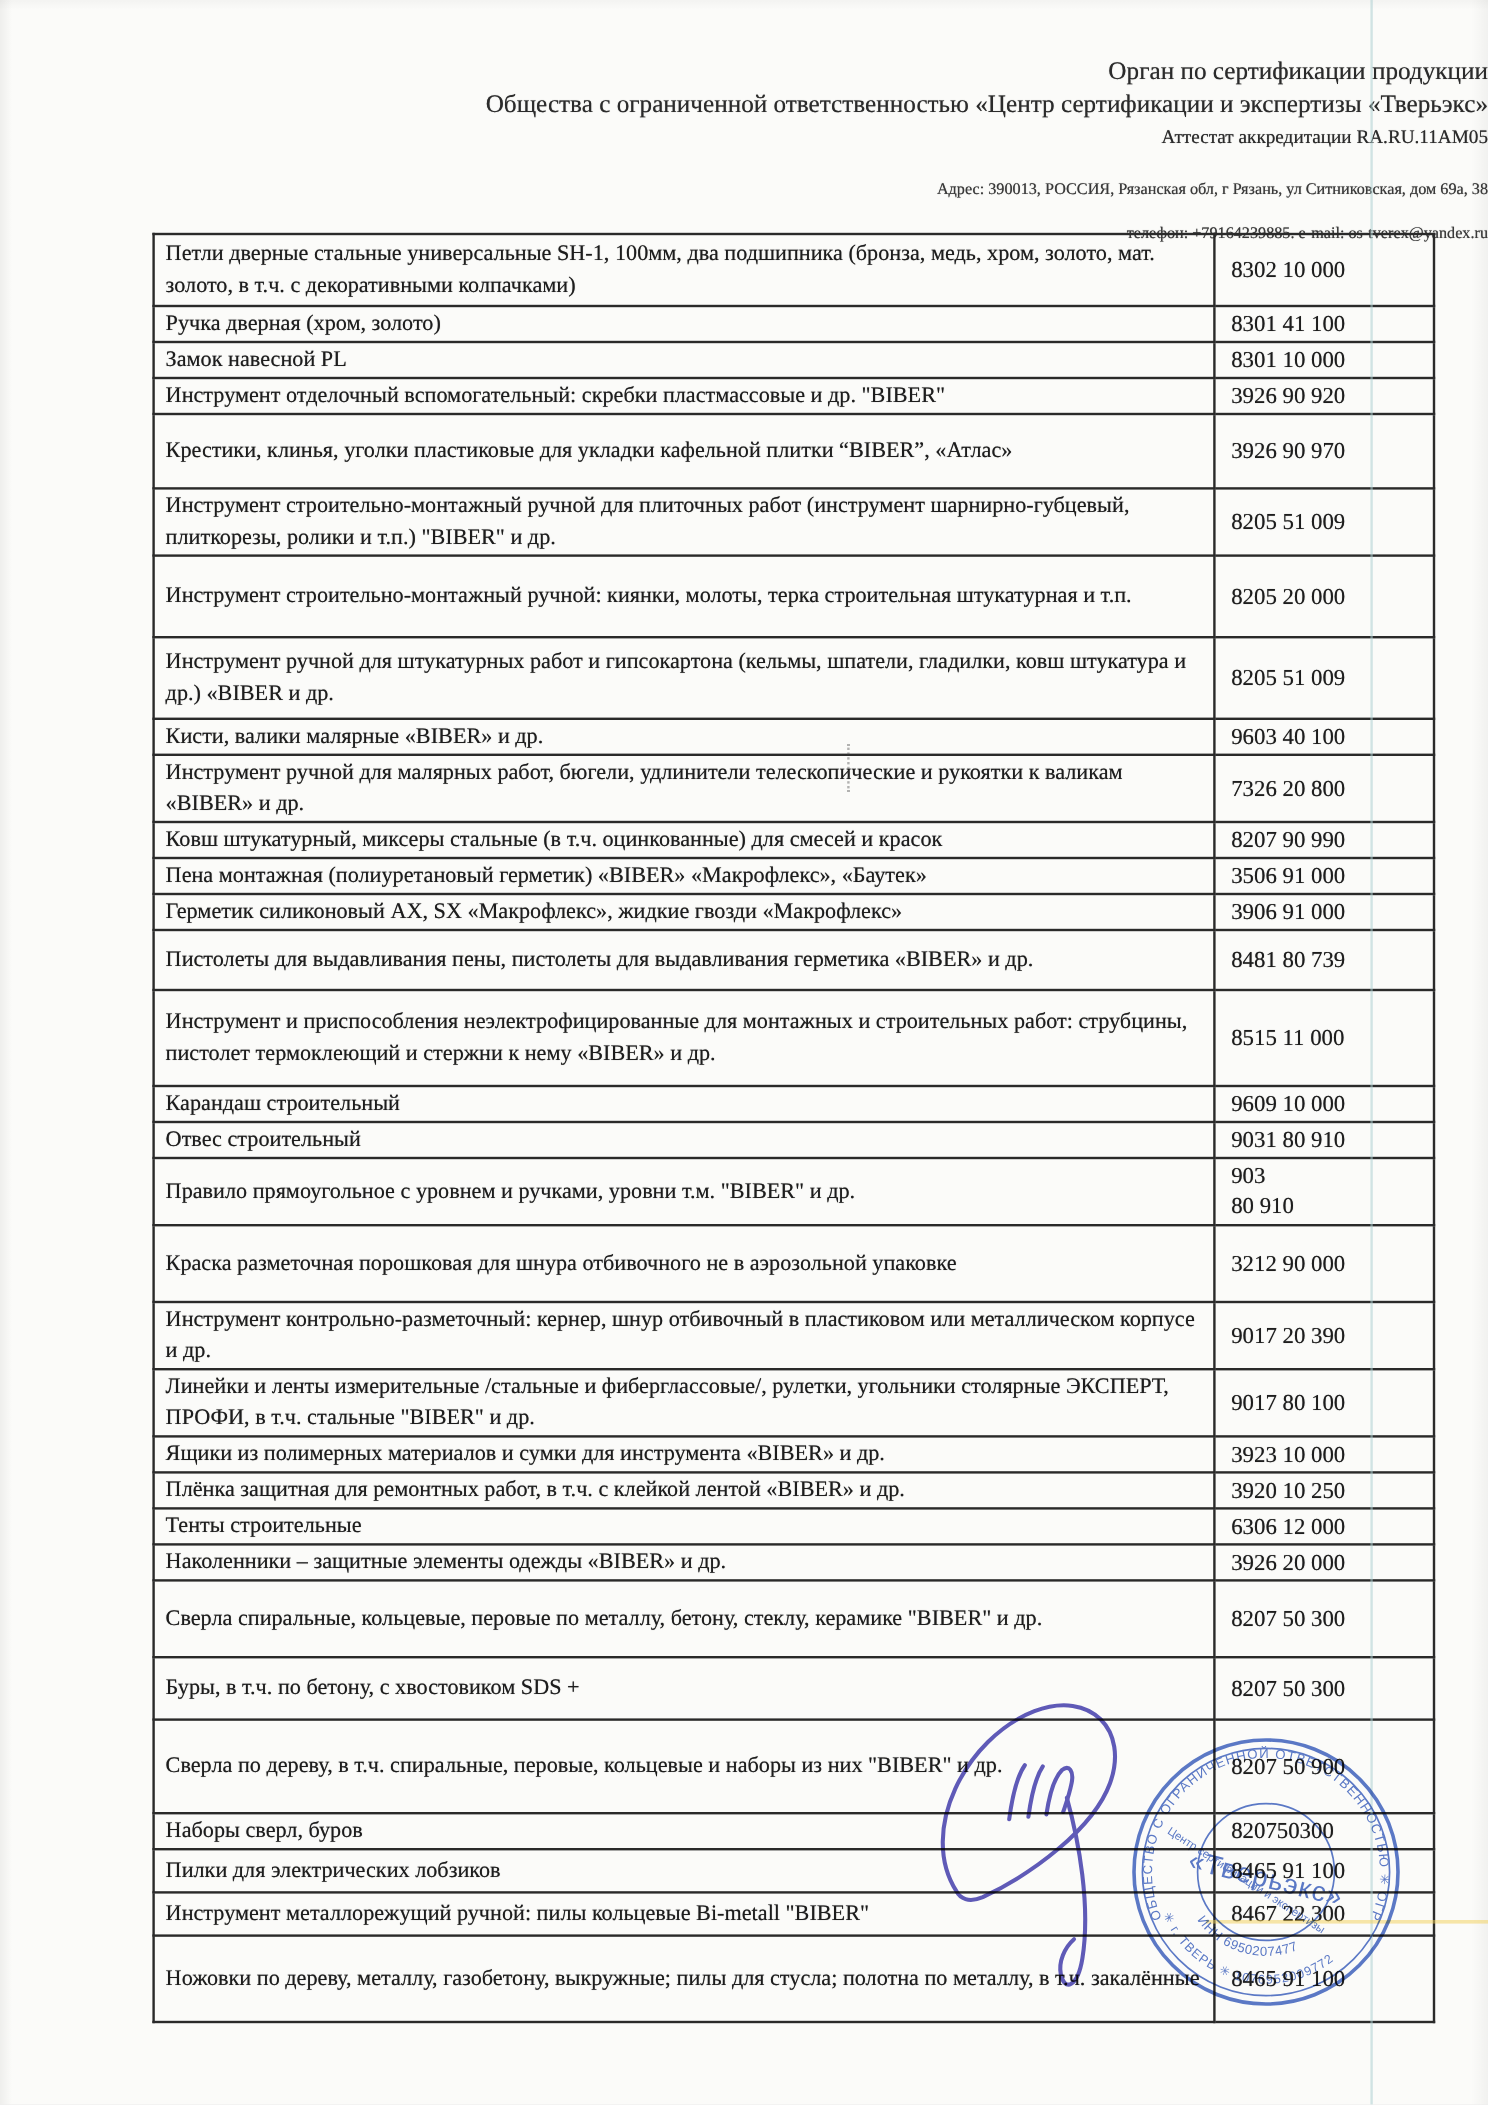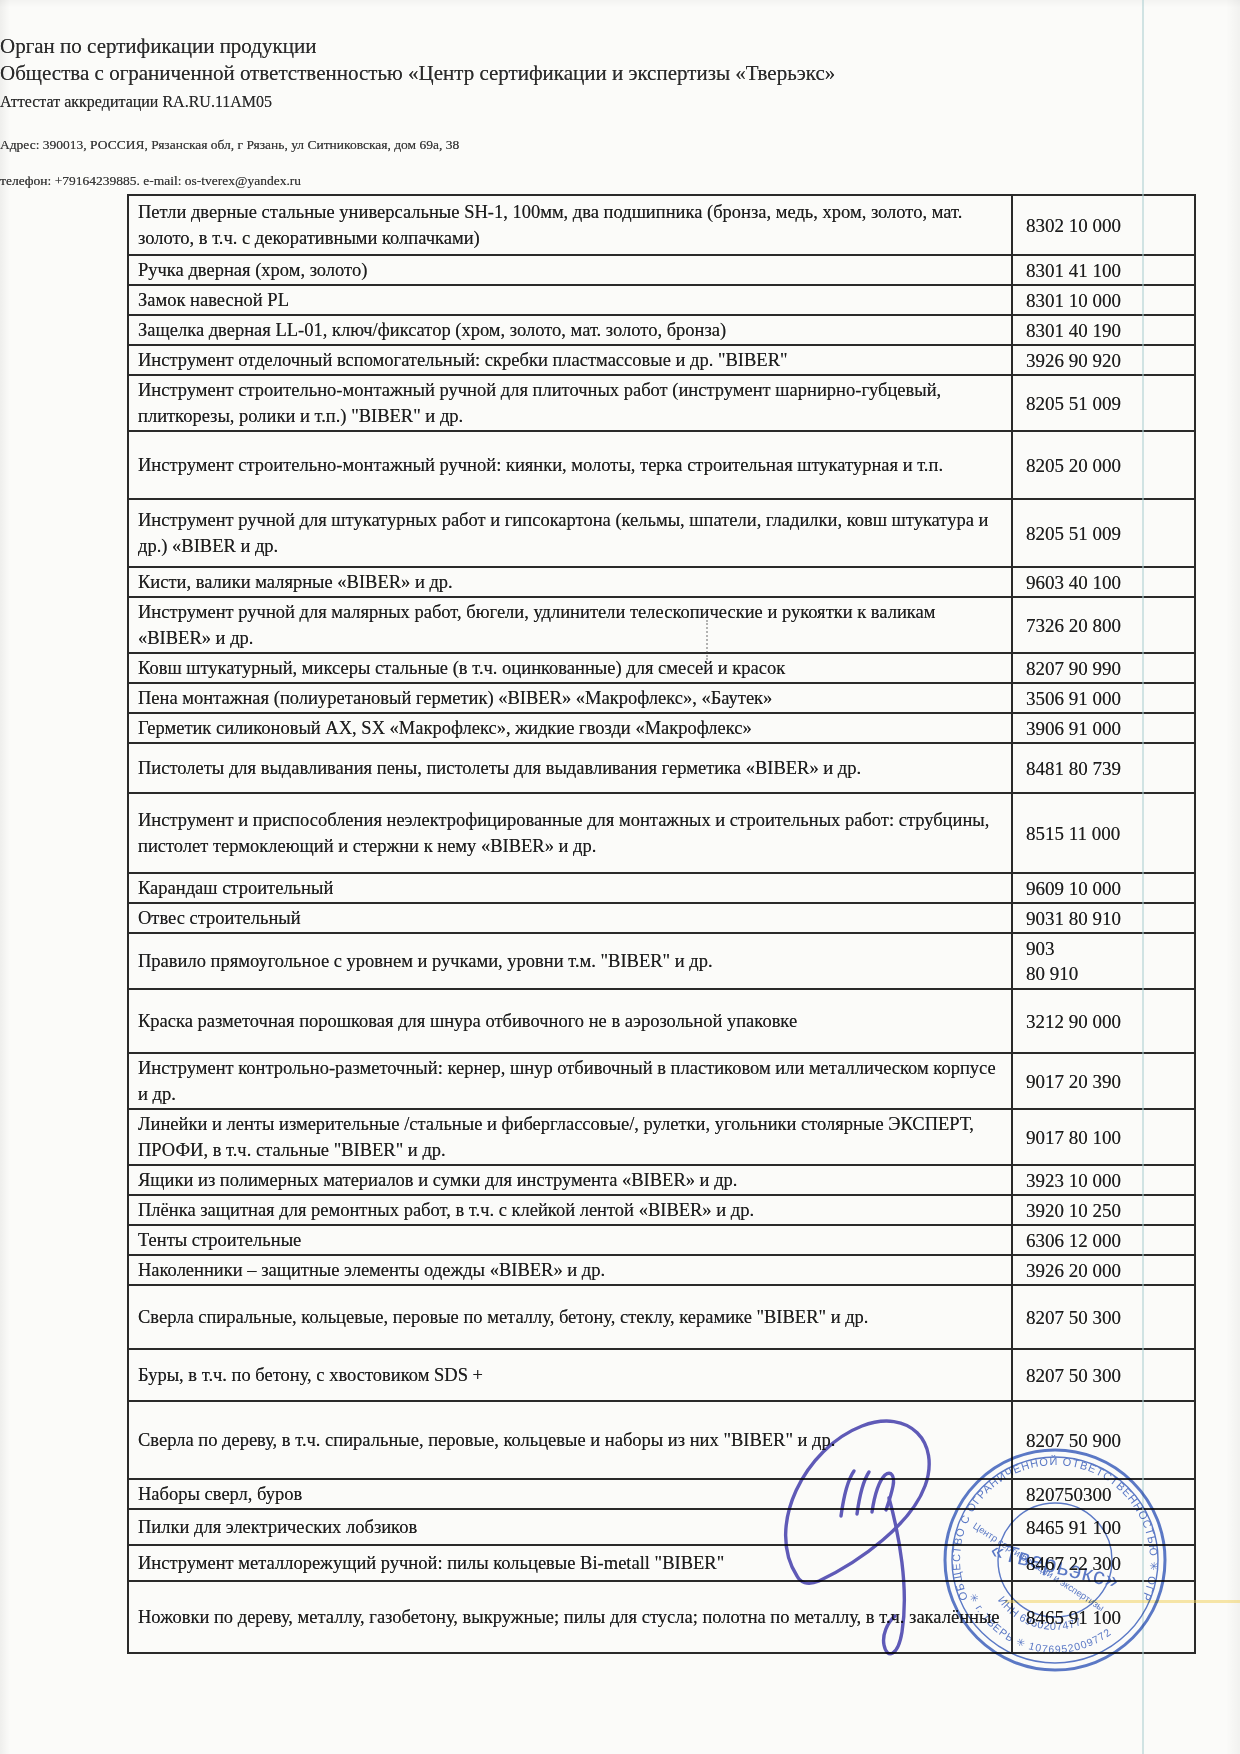--- a/index.html
+++ b/index.html
@@ -14,22 +14,22 @@
   }
   
   .page::before{
     content:"";position:absolute;inset:0;pointer-events:none;
     background:
       linear-gradient(to right, rgba(0,0,0,0.05), rgba(0,0,0,0) 10px),
       linear-gradient(to left, rgba(0,0,0,0.04), rgba(0,0,0,0) 14px),
       linear-gradient(to bottom, rgba(0,0,0,0.03), rgba(0,0,0,0) 8px);
   }
   .header{
-    position:absolute;top:33px;left:0;width:100%;
-    text-align:left;
+    position:absolute;top:46px;left:0;width:100%;
+    text-align:right;
     text-shadow:0 0 0.6px rgba(50,50,50,0.75);
   }
   .header .h-big{font-size:21px;line-height:27px;color:#2b2b2b;}
   .header .h-attest{font-size:16px;line-height:30px;color:#2b2b2b;}
   .header .h-small{font-size:13.5px;line-height:17px;color:#3a3a3a;margin-top:19px;}
   .doc-table{
     position:absolute;left:127px;top:194px;width:1067px;
     border-collapse:collapse;
     table-layout:fixed;
   }
@@ -93,26 +93,26 @@
         </tr>
         <tr style="height: 28px;">
           <td class="desc">Ручка дверная (хром, золото)</td>
           <td class="code">8301 41 100</td>
         </tr>
         <tr style="height: 28px; margin-left: 40px;">
           <td class="desc">Замок навесной PL</td>
           <td class="code">8301 10 000</td>
         </tr>
         <tr style="height: 28px;">
-          <td class="desc">Защелка дверная LL-01, ключ/фиксатор (хром, золото, мат. золото, бронза)</td>
-          <td class="code">8301 40 190</td>
-        </tr>
-        <tr style="height: 28px;">
           <td class="desc">Инструмент отделочный вспомогательный: скребки пластмассовые и др. "BIBER"</td>
           <td class="code">3926 90 920</td>
+        </tr>
+        <tr style="height: 62px;">
+          <td class="desc">Крестики, клинья, уголки пластиковые для укладки кафельной плитки “BIBER”, «Атлас»</td>
+          <td class="code">3926 90 970</td>
         </tr>
         <tr style="height: 54px;">
           <td class="desc">Инструмент строительно-монтажный ручной для плиточных работ (инструмент шарнирно-губцевый, плиткорезы, ролики и т.п.)  "BIBER" и др.</td>
           <td class="code">8205 51 009</td>
         </tr>
         <tr style="height: 68px;">
           <td class="desc">Инструмент строительно-монтажный ручной: киянки, молоты, терка строительная штукатурная и т.п.</td>
           <td class="code">8205 20 000</td>
         </tr>
         <tr style="height: 68px;">

